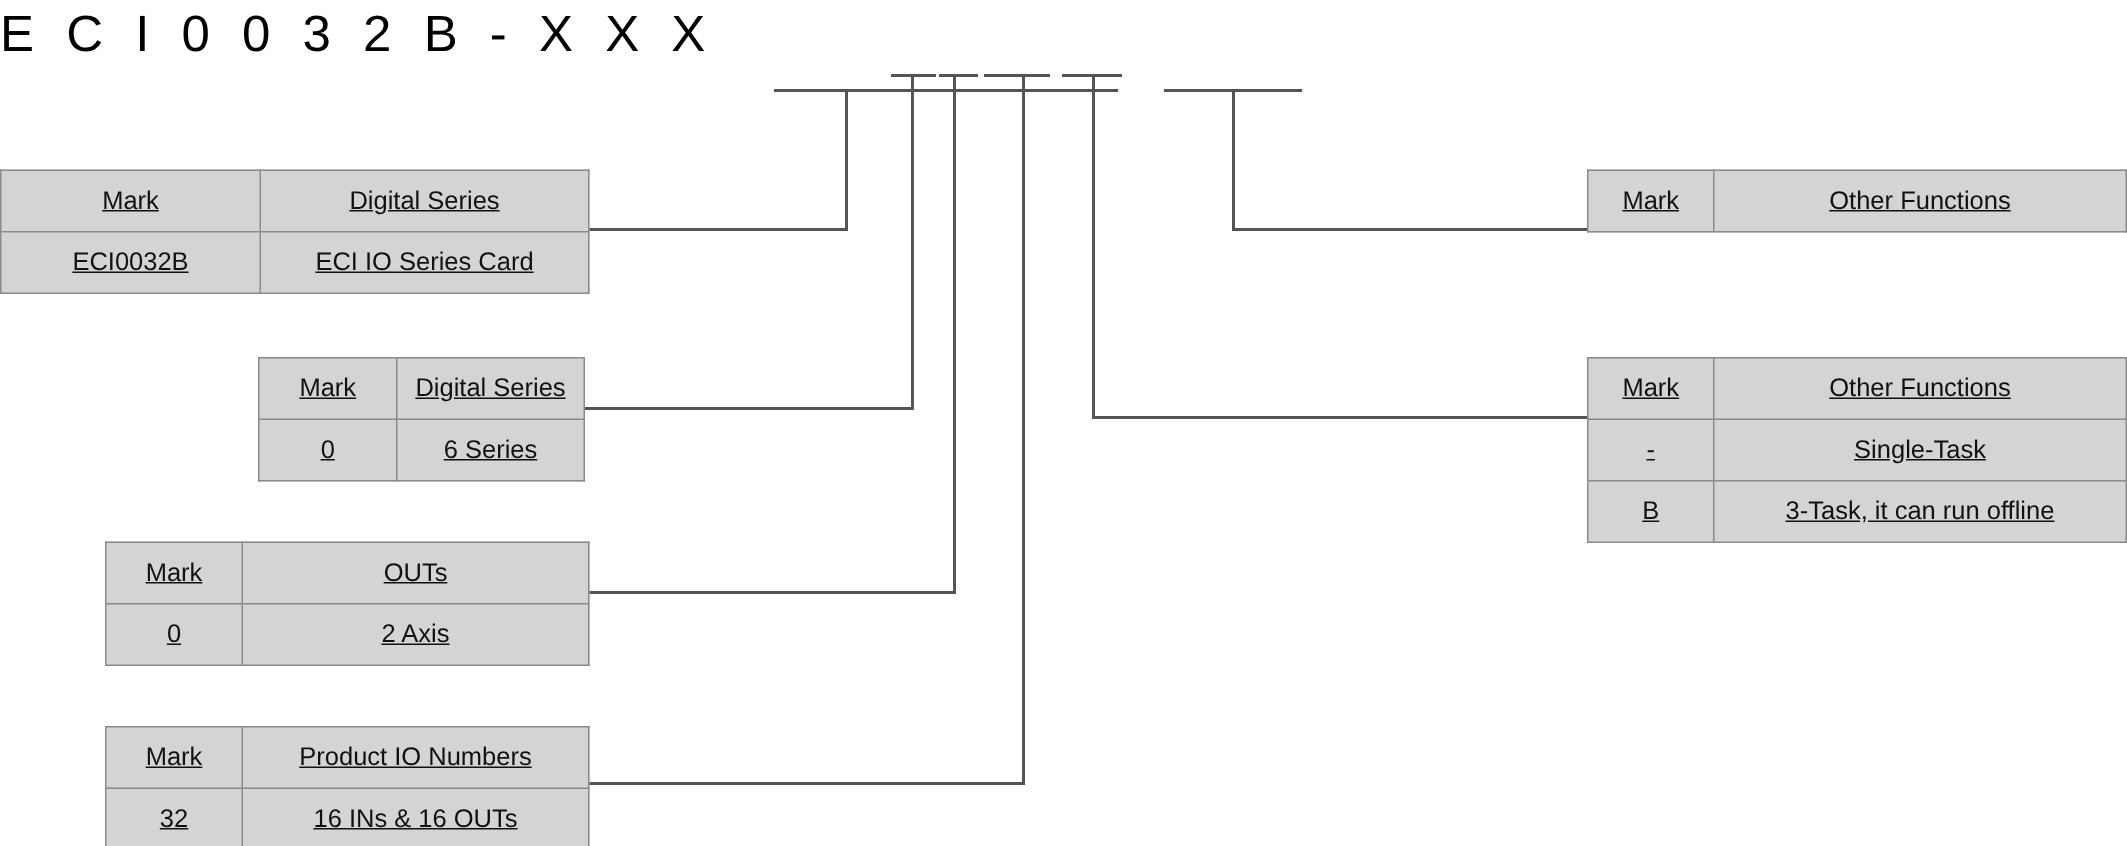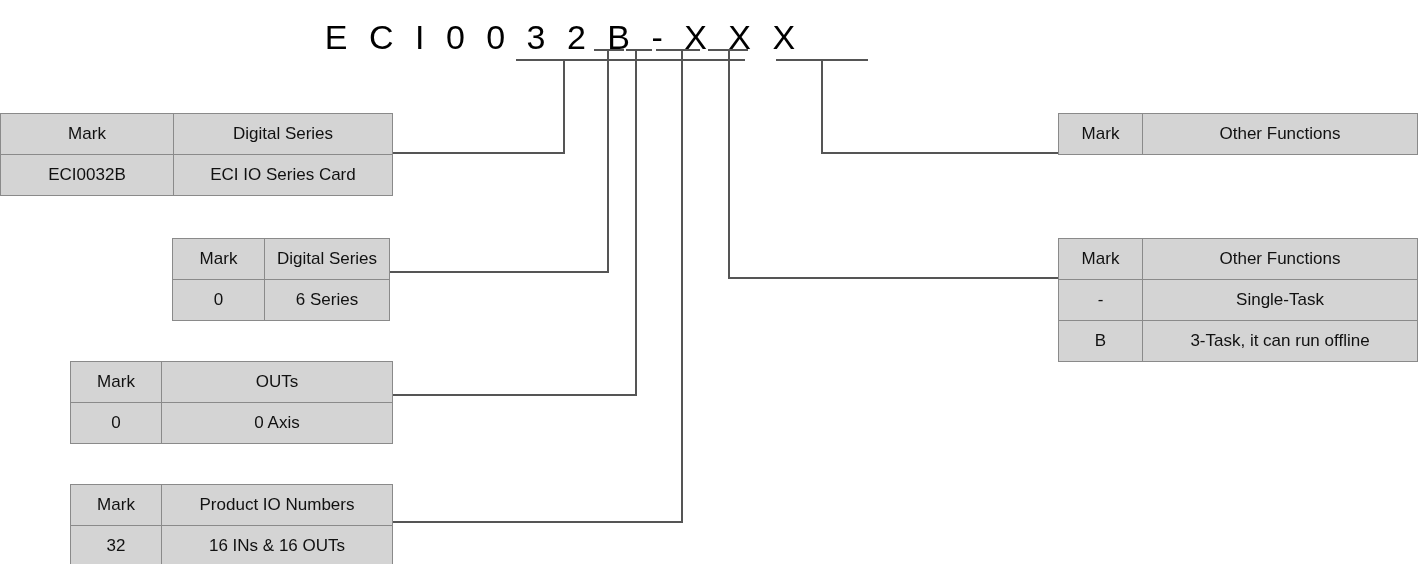--- a/index.html
+++ b/index.html
@@ -13,23 +13,22 @@
     height: 564px;
     background: #ffffff;
     font-family: "Liberation Sans", sans-serif;
     overflow: hidden;
   }
 
   
   #partcode {
     position: absolute;
     left: 0;
-    top: 16px;
+    top: 2px;
     width: 1126px;
-    text-align: center;
     font-size: 34px;
     letter-spacing: 6px;
     color: #000000;
     white-space: pre;
     line-height: 42px;
   }
 
   
   #lines {
     position: absolute;
@@ -51,20 +50,21 @@
     border: 1px solid #8a8a8a;
     background: #d4d4d4;
     color: #111111;
     font-size: 17px;
     text-align: center;
     vertical-align: middle;
     height: 40px;
     padding: 0 6px;
     white-space: nowrap;
     overflow: hidden;
+    text-decoration: underline;
   }
 </style>
 </head>
 <body>
 
 <div id="canvas">
 
   <div id="partcode">E C I 0 0 3 2 B - X X X</div>
 
   <svg id="lines" viewBox="0 0 1418 564" width="1418" height="564" shape-rendering="crispEdges">
@@ -132,21 +132,21 @@
         <col style="width:91px">
         <col style="width:231px">
       </colgroup>
     <tbody>
       <tr>
         <td>Mark</td>
         <td>OUTs</td>
       </tr>
       <tr>
         <td>0</td>
-        <td>0 Axis</td>
+        <td>2 Axis</td>
       </tr>
     </tbody>
   </table>
 
   <table class="tbl" style="left:70px; top:484px; width:322px;">
     <colgroup>
         <col style="width:91px">
         <col style="width:231px">
       </colgroup>
     <tbody>

